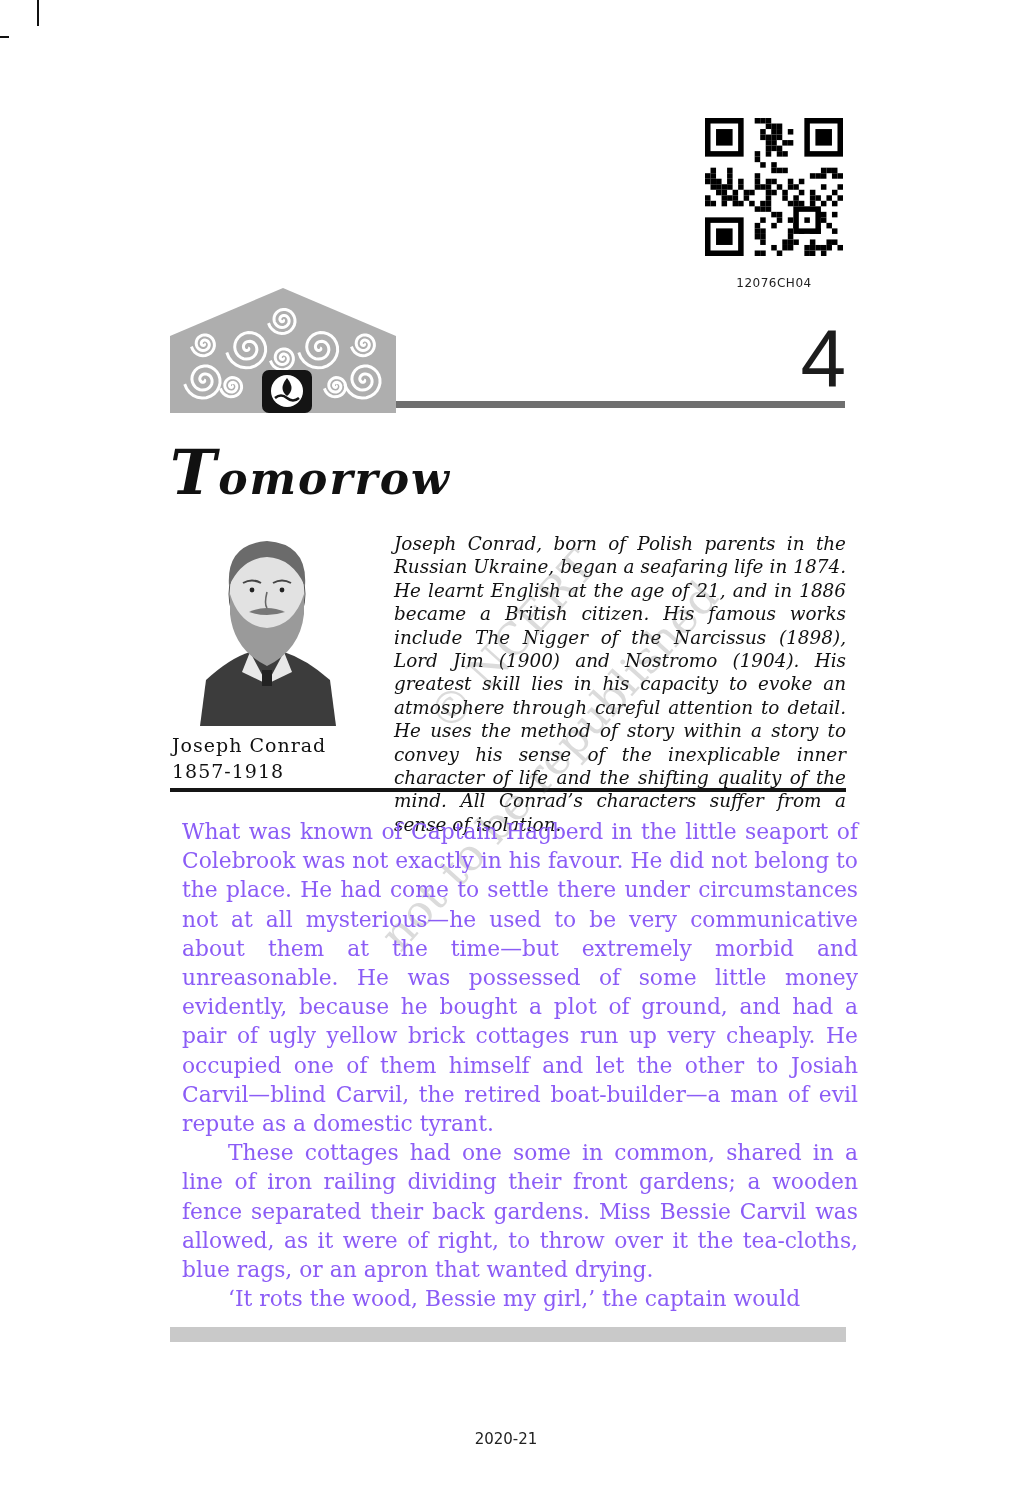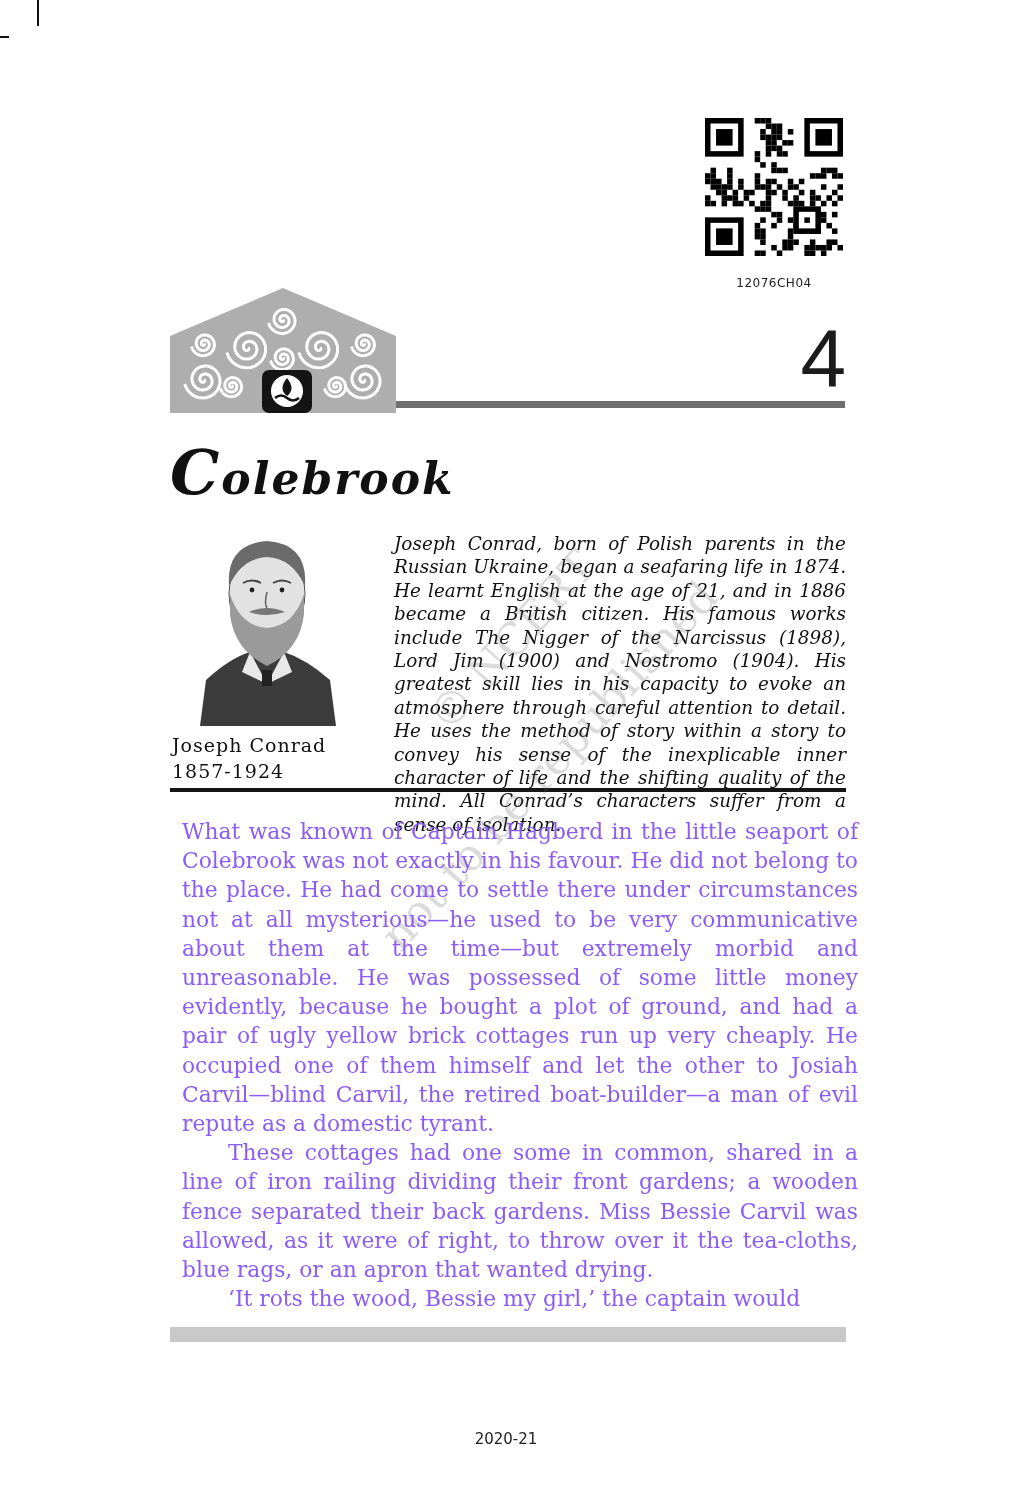--- a/index.html
+++ b/index.html
@@ -276,21 +276,21 @@
       <g>
         <rect x="92" y="84" width="50" height="43" rx="7" fill="#141414"></rect>
         <circle cx="117" cy="105" r="16" fill="#ffffff"></circle>
         <path d="M117 92 q9 11 0 18 q-9 -7 0 -18" fill="#141414"></path>
         <path d="M105 112 q6 -5 12 0 t12 0" stroke="#141414" stroke-width="2.5" fill="none"></path>
       </g>
     </svg>
   </div>
   <div class="header-rule"></div>
 
-  <div class="page-title">Colebrook</div>
+  <div class="page-title">Tomorrow</div>
 
   <div class="portrait">
     <svg viewBox="0 0 190 212">
 
       <path d="M28 212 L34 166 Q58 144 78 138 L112 138 Q134 145 158 166 L164 212 Z" fill="#3c3c3c"></path>
       <path d="M78 138 L95 170 L70 158 Z" fill="#e8e8e8"></path>
       <path d="M112 138 L95 170 L120 158 Z" fill="#e8e8e8"></path>
       <rect x="90" y="156" width="10" height="16" fill="#222"></rect>
 
       <rect x="82" y="120" width="26" height="24" fill="#cfcfcf"></rect>
@@ -305,21 +305,21 @@
 
       <circle cx="80" cy="76" r="2.4" fill="#222"></circle>
       <circle cx="110" cy="76" r="2.4" fill="#222"></circle>
       <path d="M71 69 Q80 64 89 69" stroke="#444" stroke-width="2" fill="none"></path>
       <path d="M101 69 Q110 64 119 69" stroke="#444" stroke-width="2" fill="none"></path>
       <path d="M95 78 Q92 90 95 94" stroke="#666" stroke-width="1.6" fill="none"></path>
     </svg>
   </div>
   <div class="author-caption">
     <div>Joseph Conrad</div>
-    <div>1857-1924</div>
+    <div>1857-1918</div>
   </div>
 
   <div class="author-bio">Joseph Conrad, born of Polish parents in the Russian Ukraine, began a seafaring life in 1874. He learnt English at the age of 21, and in 1886 became a British citizen. His famous works include The Nigger of the Narcissus (1898), Lord Jim (1900) and Nostromo (1904). His greatest skill lies in his capacity to evoke an atmosphere through careful attention to detail. He uses the method of story within a story to convey his sense of the inexplicable inner character of life and the shifting quality of the mind. All Conrad’s characters suffer from a sense of isolation.</div>
 
   <div class="bio-rule"></div>
 
   <div class="wm wm1">© NCERT</div>
   <div class="wm wm2">not to be republished</div>
 
   <div class="body-text">

